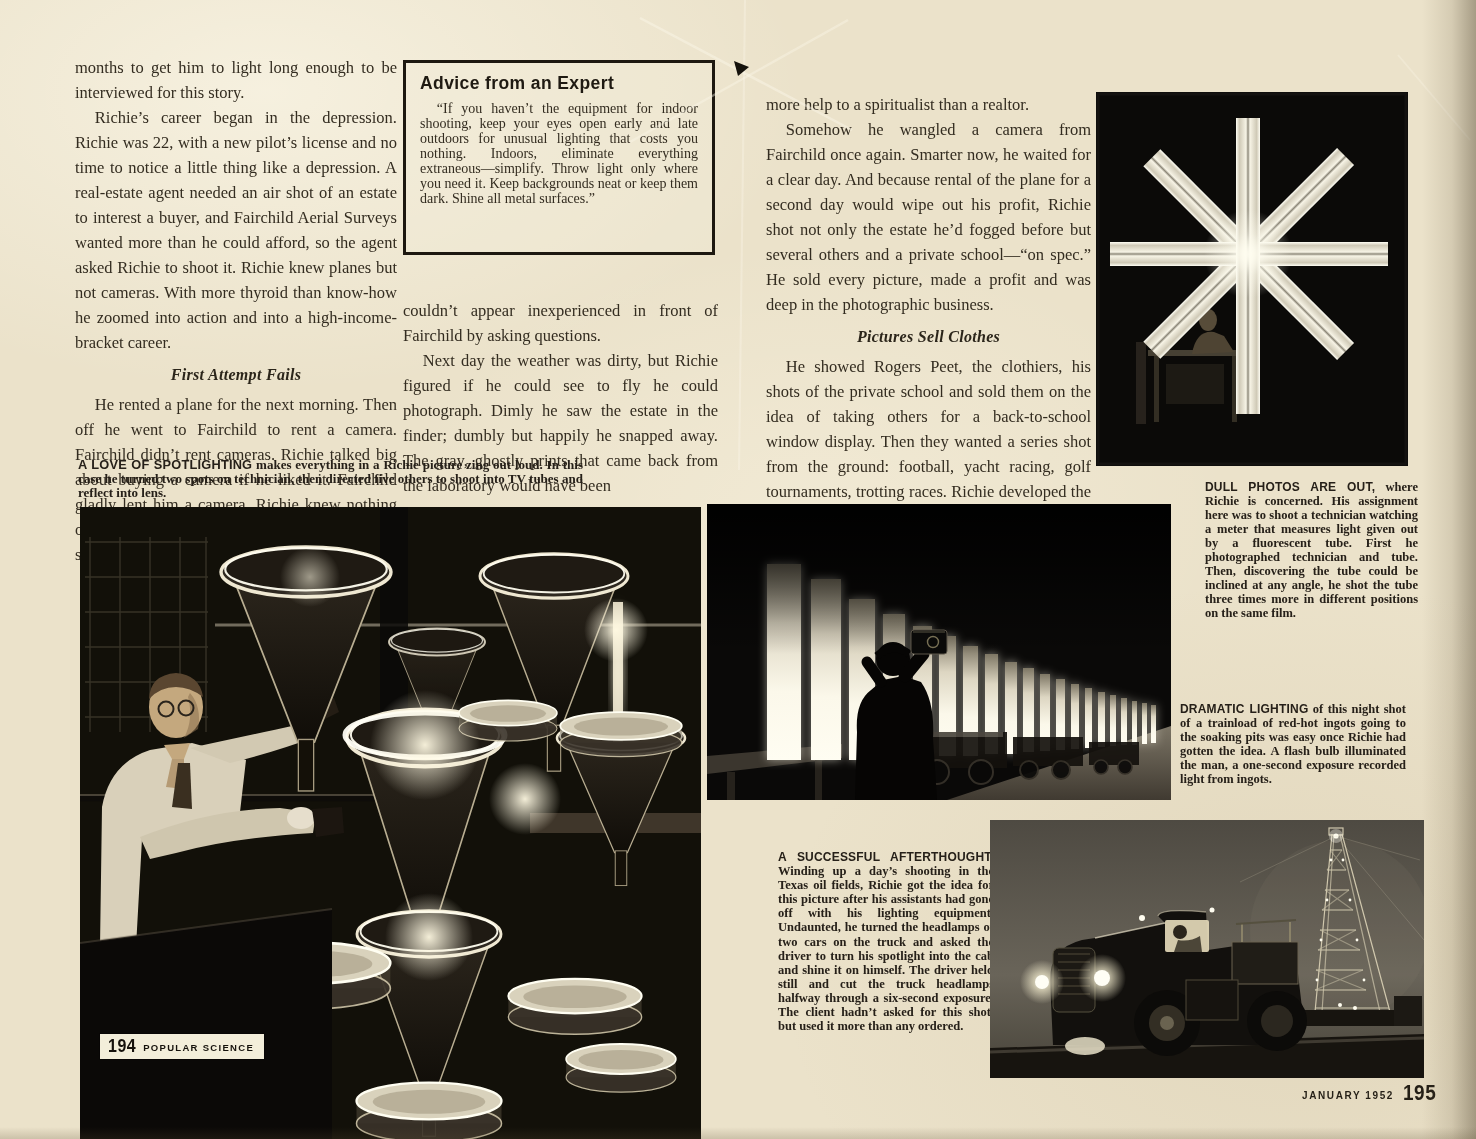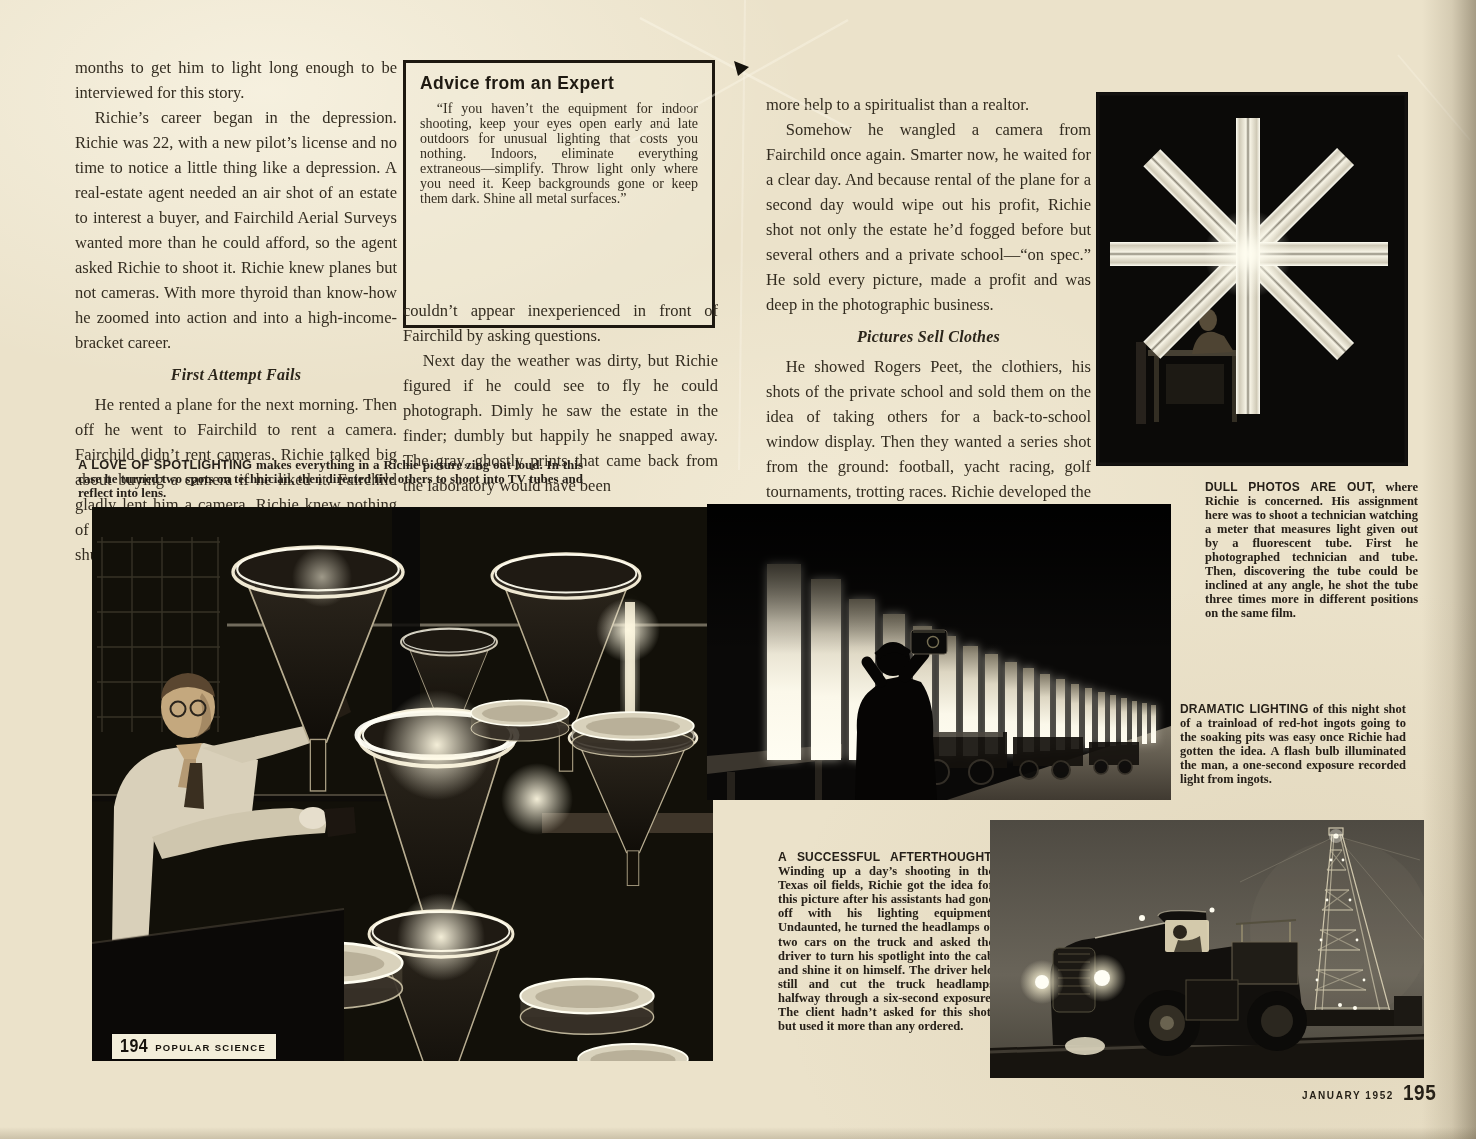--- a/index.html
+++ b/index.html
@@ -8,21 +8,21 @@
     background:
       radial-gradient(900px 500px at 18% 8%, rgba(255,252,240,.55), transparent 60%),
       radial-gradient(800px 600px at 88% 85%, rgba(175,155,115,.16), transparent 65%),
       radial-gradient(700px 450px at 55% 45%, rgba(255,250,235,.30), transparent 60%),
       #ebe2ca;}
   .bodycol{position:absolute;text-align:justify;font-size:16.5px;line-height:25px;}
   .bodycol p{margin:0;}
   .indent{text-indent:1.2em;}
   .sect-head{text-align:center;font-style:italic;font-weight:bold;font-size:16px;
     margin:7px 0 5px;letter-spacing:.3px;color:#2b251a;}
-  .advice-box{position:absolute;left:403px;top:60px;width:312px;height:268px;
+  .advice-box{position:absolute;left:403px;top:60px;width:312px;height:195px;
     border:3px solid #1d1810;box-sizing:border-box;padding:8px 14px 6px;
     background:rgba(242,235,216,.35);}
   .advice-title{font-family:"Liberation Sans",sans-serif;font-weight:bold;font-size:17.5px;
     letter-spacing:.4px;color:#1f1a12;margin:2px 0 7px;}
   .advice-box p{font-size:14px;line-height:15px;text-align:justify;margin:0;}
   .caption{position:absolute;font-weight:bold;font-size:12.5px;line-height:14px;
     text-align:justify;color:#262019;}
   .caption .lead{font-family:"Liberation Sans",sans-serif;font-size:12px;letter-spacing:.2px;}
   .cap-wide{font-size:13px;line-height:14px;}
   .cap-wide .lead{font-size:12.8px;}
@@ -52,21 +52,21 @@
 
   <div class="bodycol" style="left:75px;top:55px;width:322px;">
     <p>months to get him to light long enough to be interviewed for this story.</p>
     <p class="indent">Richie’s career began in the depression. Richie was 22, with a new pilot’s license and no time to notice a little thing like a depression. A real-estate agent needed an air shot of an estate to interest a buyer, and Fairchild Aerial Surveys wanted more than he could afford, so the agent asked Richie to shoot it. Richie knew planes but not cameras. With more thyroid than know-how he zoomed into action and into a high-income-bracket career.</p>
     <div class="sect-head">First Attempt Fails</div>
     <p class="indent">He rented a plane for the next morning. Then off he went to Fairchild to rent a camera. Fairchild didn’t rent cameras. Richie talked big about buying a camera if he liked it. Fairchild gladly lent him a camera. Richie knew nothing of camera weather, filters, camera angles, shutter speeds; but he</p>
   </div>
 
   <div class="advice-box">
     <div class="advice-title">Advice from an Expert</div>
-    <p class="indent">“If you haven’t the equipment for indoor shooting, keep your eyes open early and late outdoors for unusual lighting that costs you nothing. Indoors, eliminate everything extraneous—simplify. Throw light only where you need it. Keep backgrounds gone or keep them dark. Shine all metal surfaces.”</p>
+    <p class="indent">“If you haven’t the equipment for indoor shooting, keep your eyes open early and late outdoors for unusual lighting that costs you nothing. Indoors, eliminate everything extraneous—simplify. Throw light only where you need it. Keep backgrounds neat or keep them dark. Shine all metal surfaces.”</p>
   </div>
 
   <div class="bodycol" style="left:403px;top:298px;width:315px;">
     <p>couldn’t appear inexperienced in front of Fairchild by asking questions.</p>
     <p class="indent">Next day the weather was dirty, but Richie figured if he could see to fly he could photograph. Dimly he saw the estate in the finder; dumbly but happily he snapped away. The gray, ghostly prints that came back from the laboratory would have been</p>
   </div>
 
   <div class="bodycol" style="left:766px;top:92px;width:325px;">
     <p>more help to a spiritualist than a realtor.</p>
     <p class="indent">Somehow he wangled a camera from Fairchild once again. Smarter now, he waited for a clear day. And because rental of the plane for a second day would wipe out his profit, Richie shot not only the estate he’d fogged before but several others and a private school—“on spec.” He sold every picture, made a profit and was deep in the photographic business.</p>
@@ -123,21 +123,21 @@
         <rect x="14" y="150" width="278" height="24" fill="url(#tubeH)"></rect>
         <g transform="rotate(90 152 174)">
             <rect x="4" y="162" width="296" height="24" fill="url(#tubeH)"></rect>
           </g>
         <circle cx="152" cy="162" r="44" fill="url(#cGlow)"></circle>
         <circle cx="152" cy="162" r="20" fill="url(#cGlow)" filter="url(#b3)"></circle>
       </g>
     </svg>
   </div>
 
-  <div class="photo" style="left:92px;top:507px;width:621px;height:554px;">
+  <div class="photo" style="left:80px;top:507px;width:621px;height:632px;">
     <svg width="621" height="632" viewBox="0 0 621 632">
       <defs>
         <radialGradient id="glow1" cx=".5" cy=".5" r=".5">
           <stop offset="0" stop-color="#fff9e2" stop-opacity=".95"></stop>
           <stop offset="1" stop-color="#fff9e2" stop-opacity="0"></stop>
         </radialGradient>
         <linearGradient id="coneG" x1="0" y1="0" x2="0" y2="1">
           <stop offset="0" stop-color="#2b251c"></stop>
             <stop offset="1" stop-color="#100d08"></stop>
         </linearGradient>

